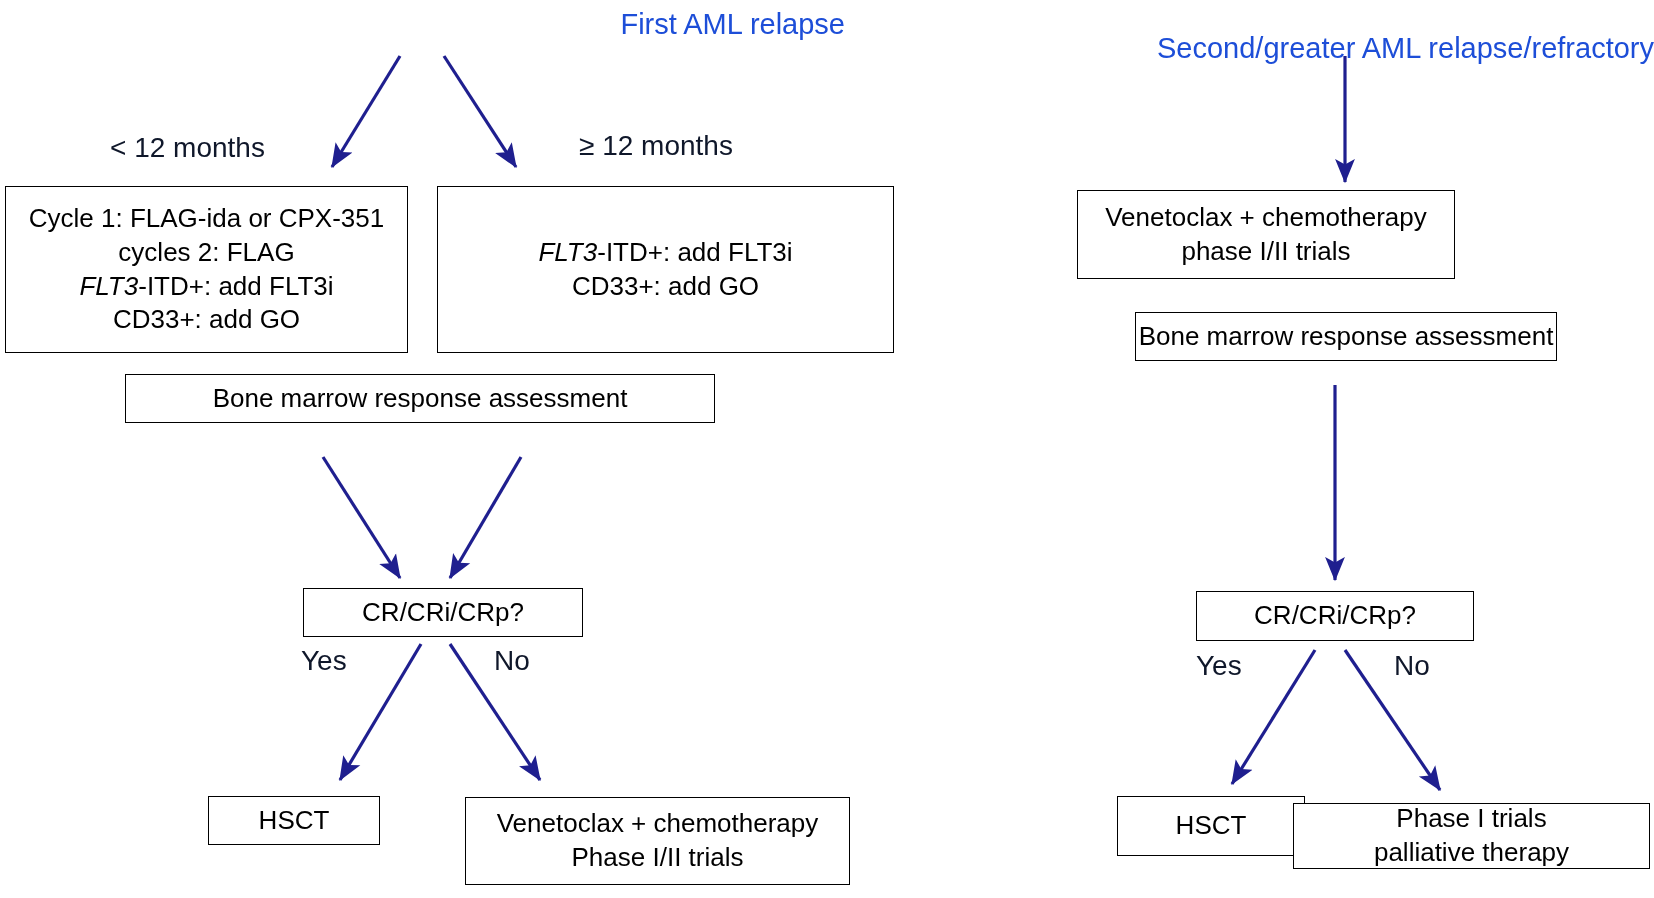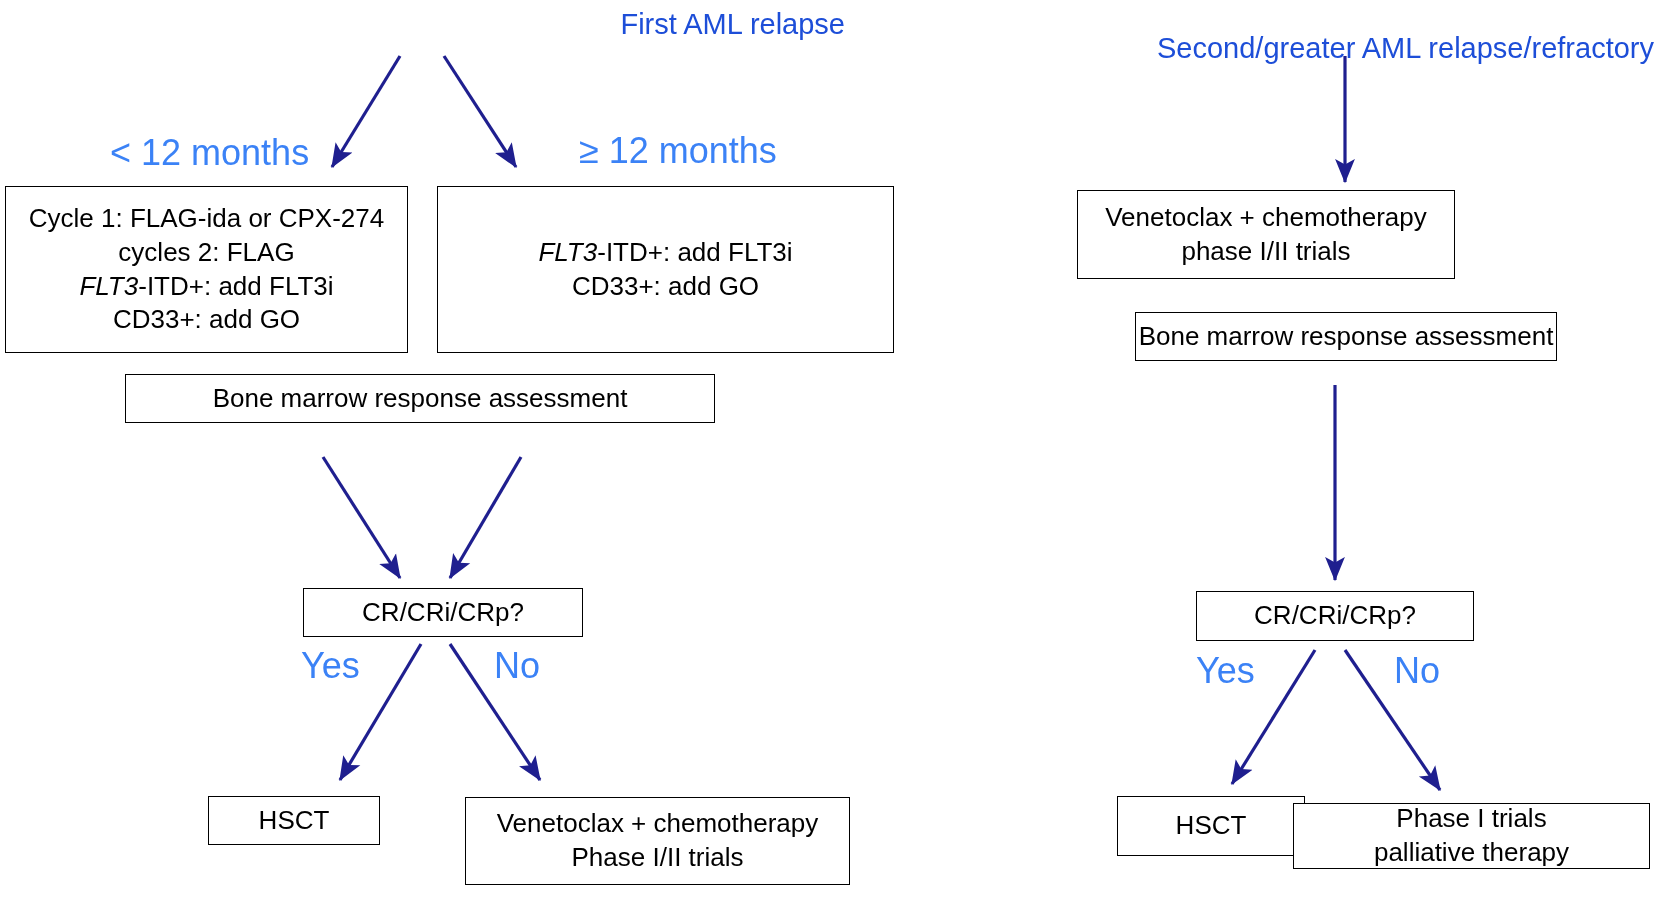--- a/index.html
+++ b/index.html
@@ -41,23 +41,23 @@
   }
   .heading {
     position: absolute;
     font-size: 29px;
     white-space: nowrap;
     color: #1d4ed8;
     text-align: right;
   }
   .edge-label {
     position: absolute;
-    font-size: 36px;
+    font-size: 28px;
     white-space: nowrap;
-    color: #3b82f6;
+    color: #0f172a;
   }
   svg.arrows {
     position: absolute;
     left: 0;
     top: 0;
     width: 1654px;
     height: 898px;
     pointer-events: none;
     overflow: visible;
   }
@@ -91,21 +91,21 @@
     <line x1="1345" y1="650" x2="1440" y2="790" stroke="#1f1f8f" stroke-width="3.2" marker-end="url(#ah)"></line>
   </svg>
 
   <div class="heading" style="left:0; top:8px; width:845px;">First AML relapse</div>
 
   <div class="edge-label" style="left:110px; top:132px;">&lt; 12 months</div>
 
   <div class="edge-label" style="left:579px; top:130px;">≥ 12 months</div>
 
   <div class="node" style="left:5px; top:186px; width:403px; height:167px;">
-    <span class="line">Cycle 1: FLAG-ida or CPX-274</span>
+    <span class="line">Cycle 1: FLAG-ida or CPX-351</span>
     <span class="line">cycles 2: FLAG</span>
     <span class="line ital-lead"><i>FLT3</i><span>-ITD+: add FLT3i</span></span>
     <span class="line">CD33+: add GO</span>
   </div>
 
   <div class="node" style="left:437px; top:186px; width:457px; height:167px;">
     <span class="line ital-lead"><i>FLT3</i><span>-ITD+: add FLT3i</span></span>
     <span class="line">CD33+: add GO</span>
   </div>
 

